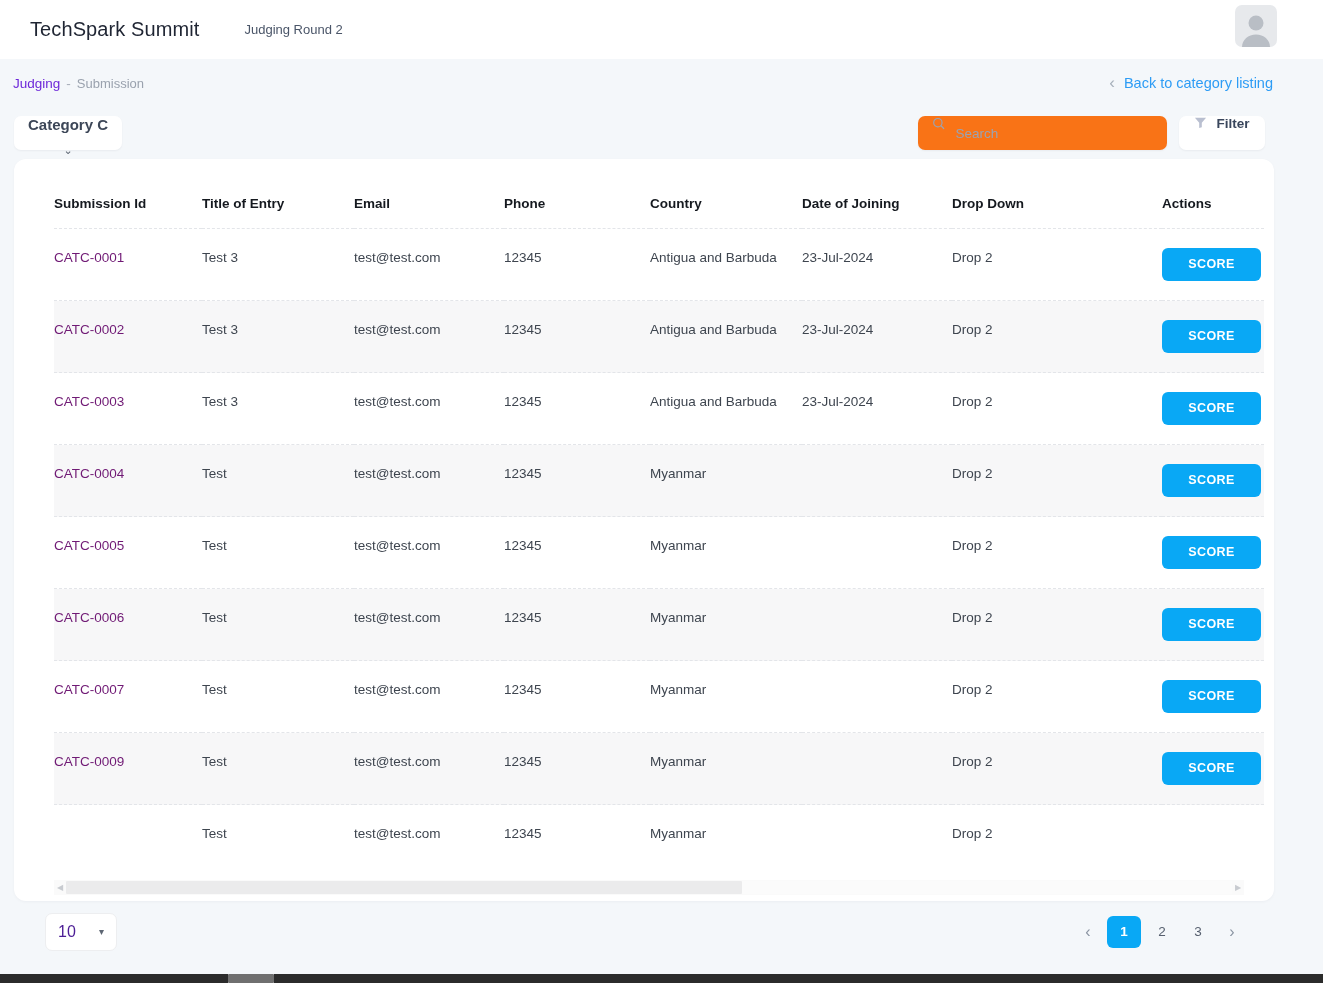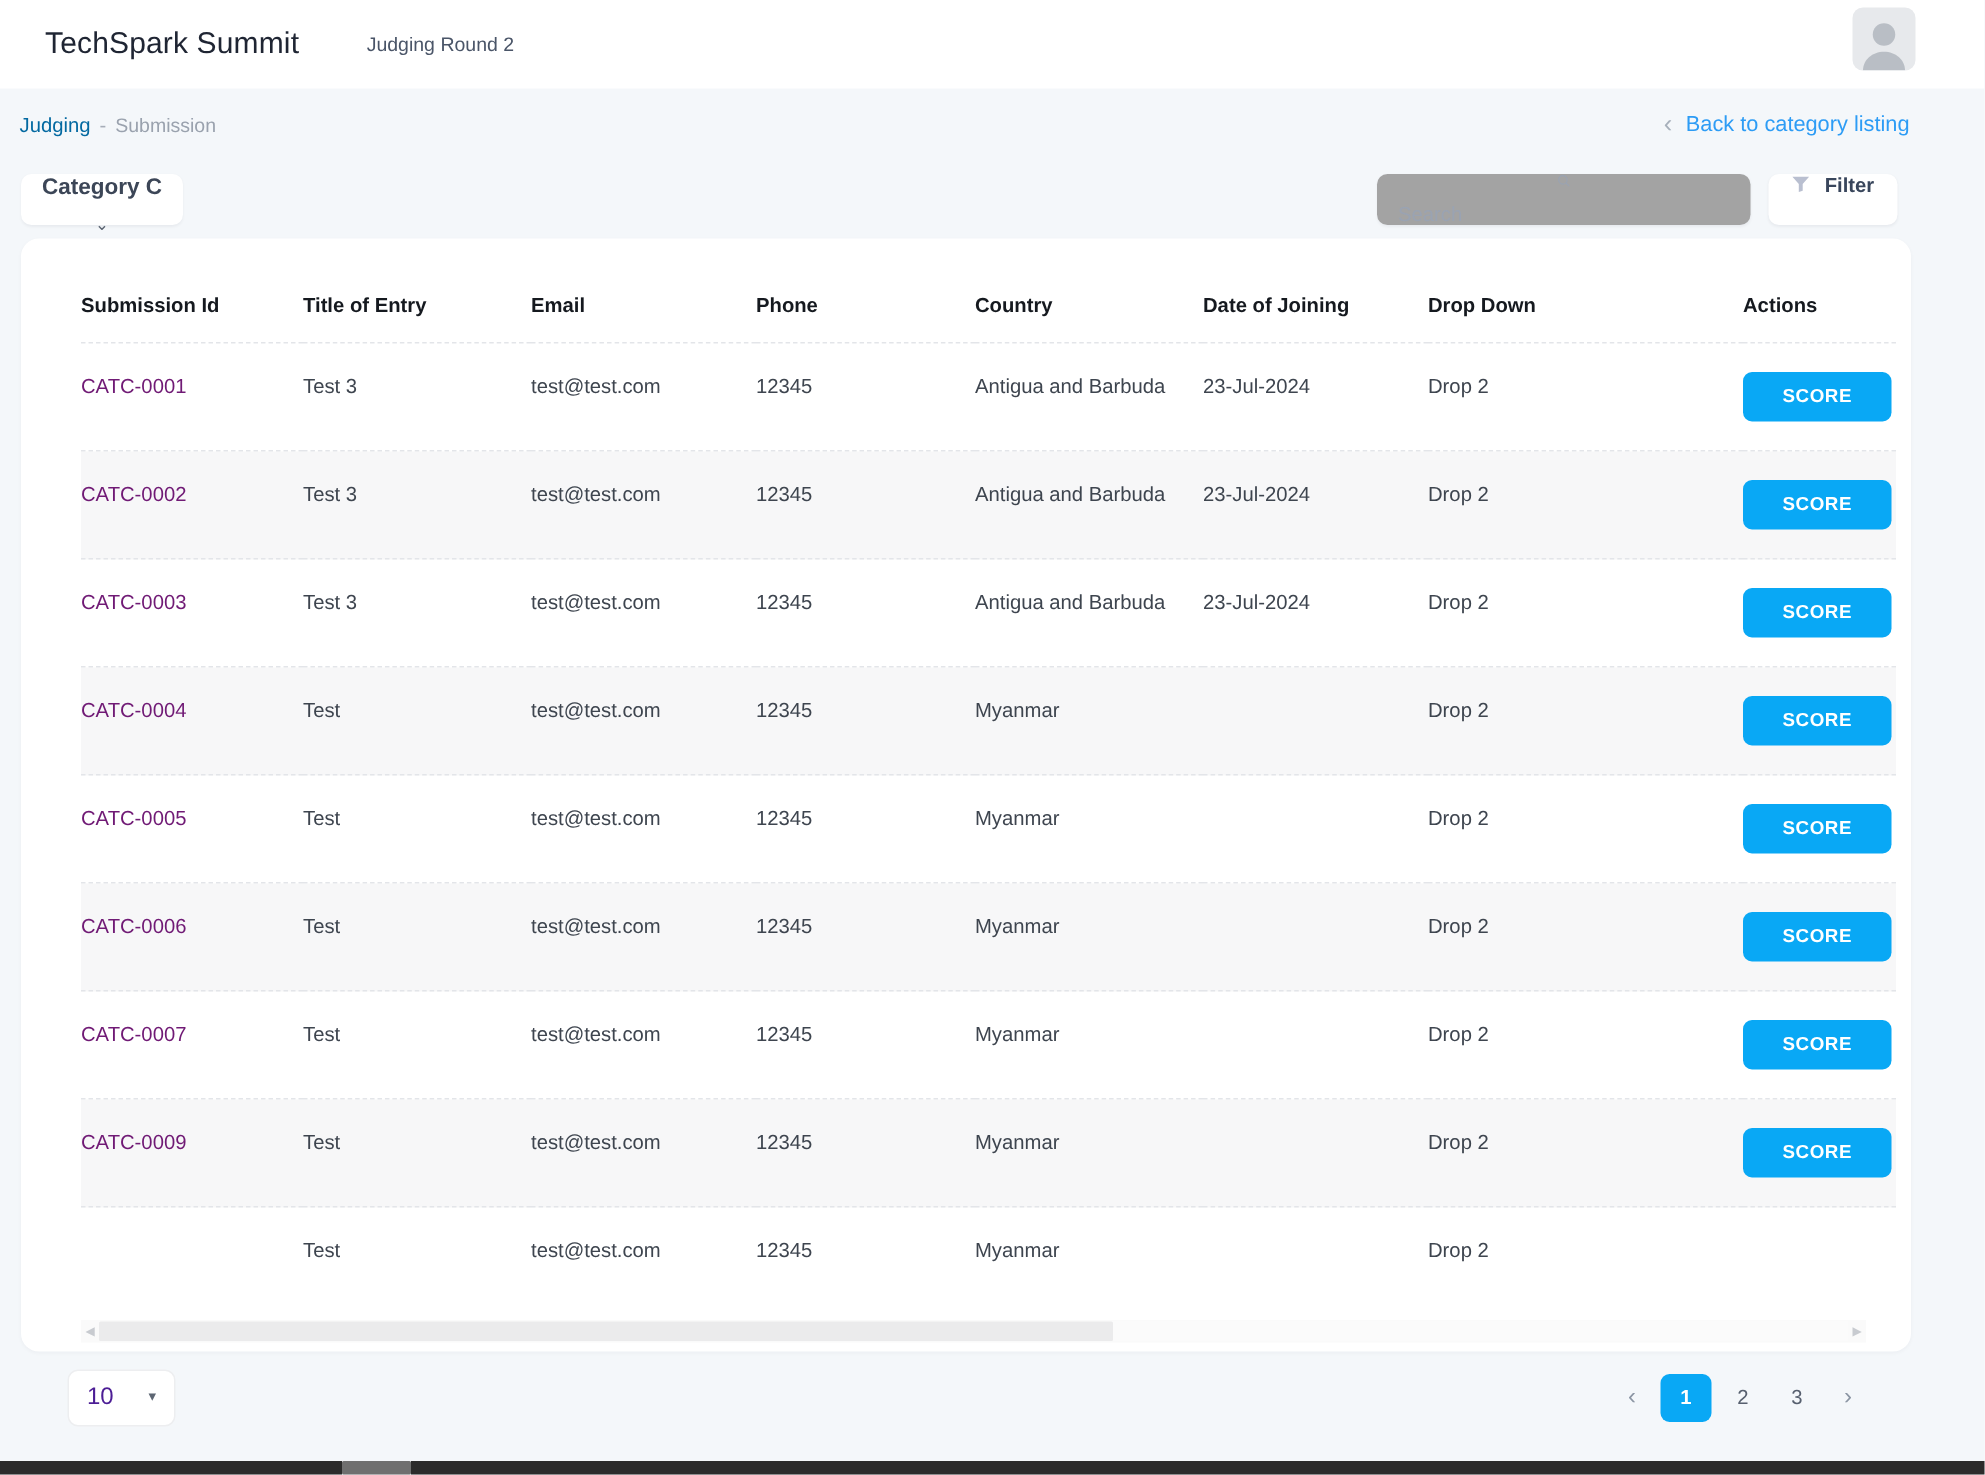--- a/index.html
+++ b/index.html
@@ -48,21 +48,21 @@
   
   .crumb-row {
     height: 48px;
     display: flex;
     align-items: center;
     padding: 0 50px 0 13px;
     position: relative;
   }
   .crumb-link {
     font-size: 13.5px;
-    color: #0369a1;
+    color: #6d28d9;
     cursor: pointer;
   }
   .crumb-sep {
     font-size: 13.5px;
     color: #a6adb8;
     margin: 0 6px;
   }
   .crumb-cur {
     font-size: 13px;
     color: #9aa2ae;
@@ -116,28 +116,26 @@
   .right-ctrls {
     position: absolute;
     right: 58px;
     display: flex;
     align-items: center;
     gap: 12px;
   }
   .search-box {
     width: 249px;
     height: 34px;
-    background: #a3a3a3;
+    background: #f97316;
     border-radius: 7px;
     display: flex;
-    align-items: center;
     padding: 0 14px;
     gap: 10px;
     box-shadow: 0 1px 2px rgba(16,24,40,0.05);
-    flex-direction: column;
   }
   .search-box input {
     border: none;
     outline: none;
     font-size: 13.5px;
     color: #38404e;
     background: transparent;
     width: 100%;
     font-family: "Liberation Sans", sans-serif;
   }

